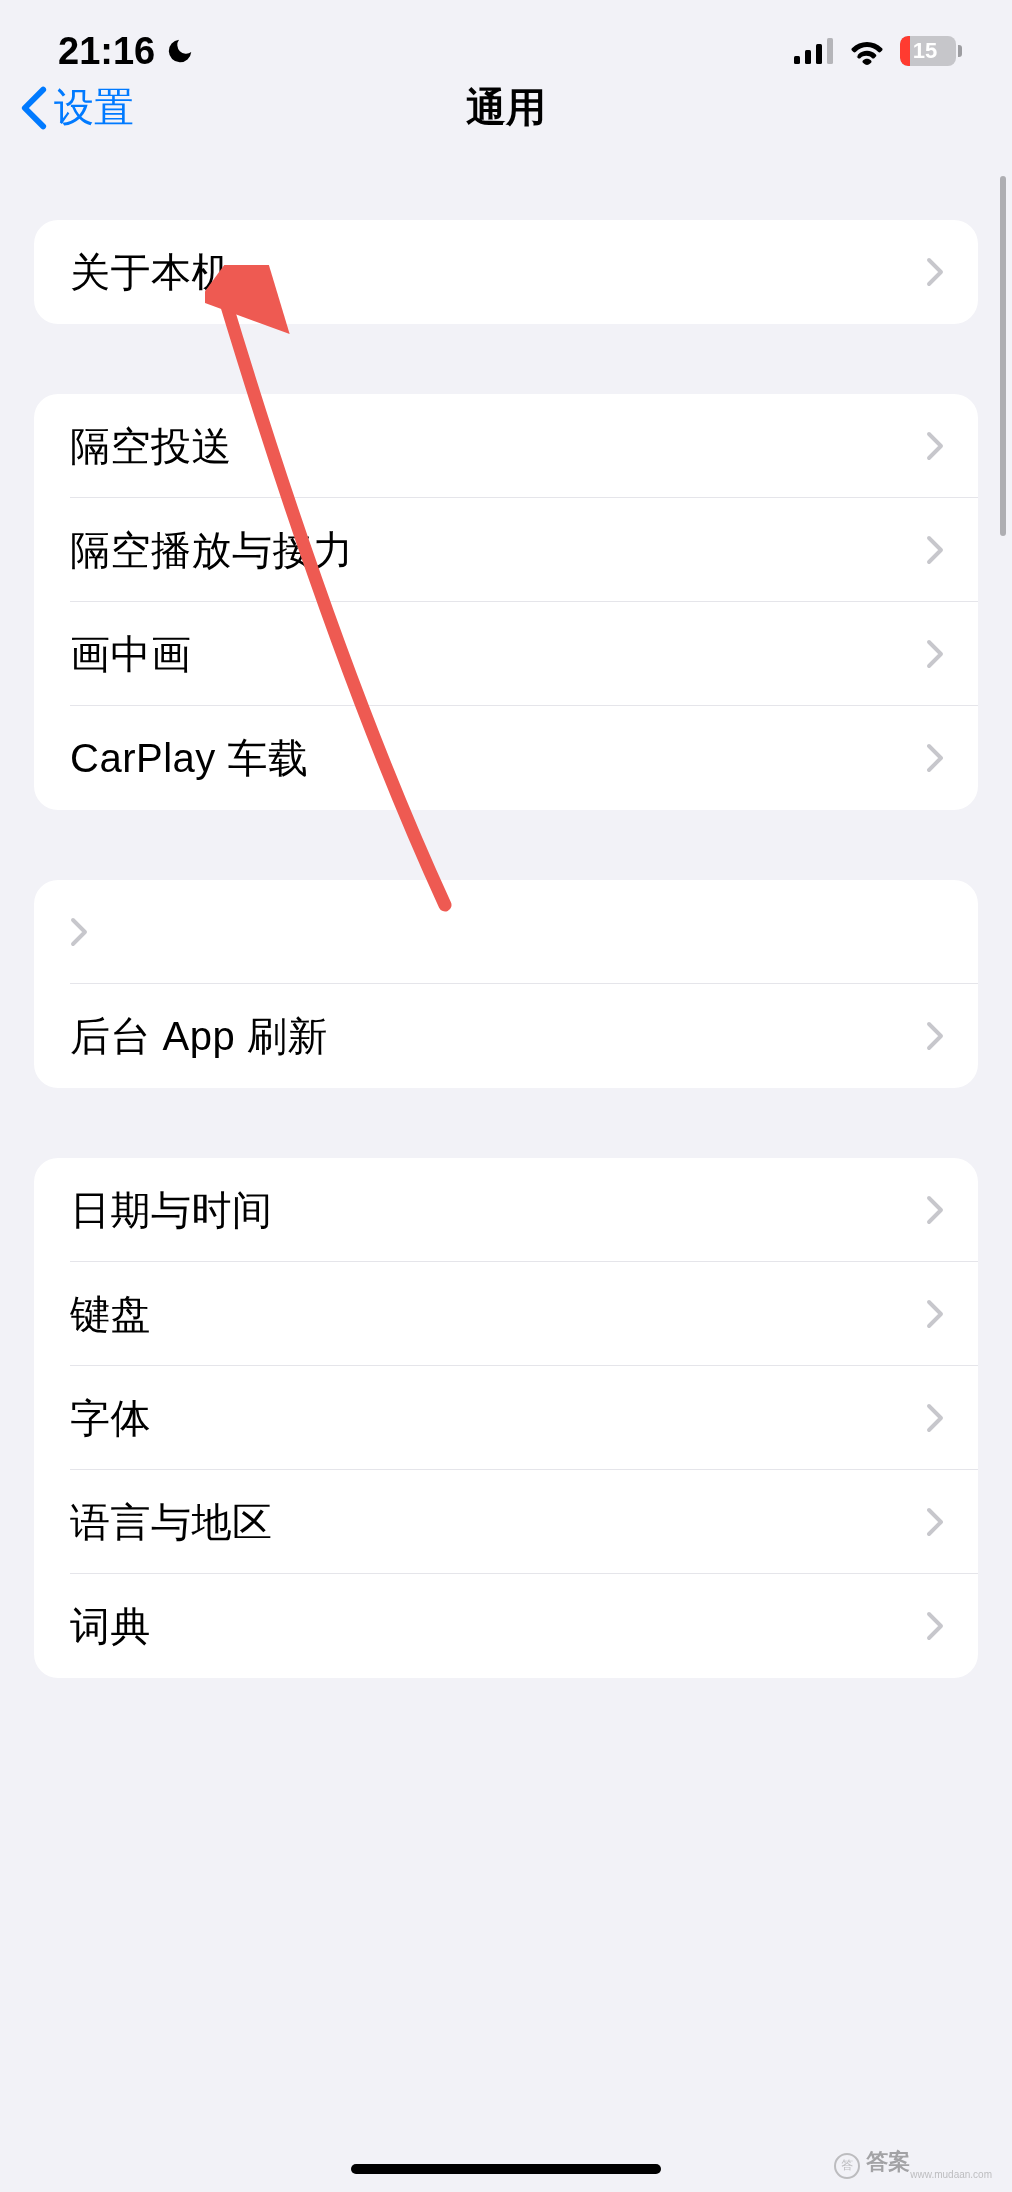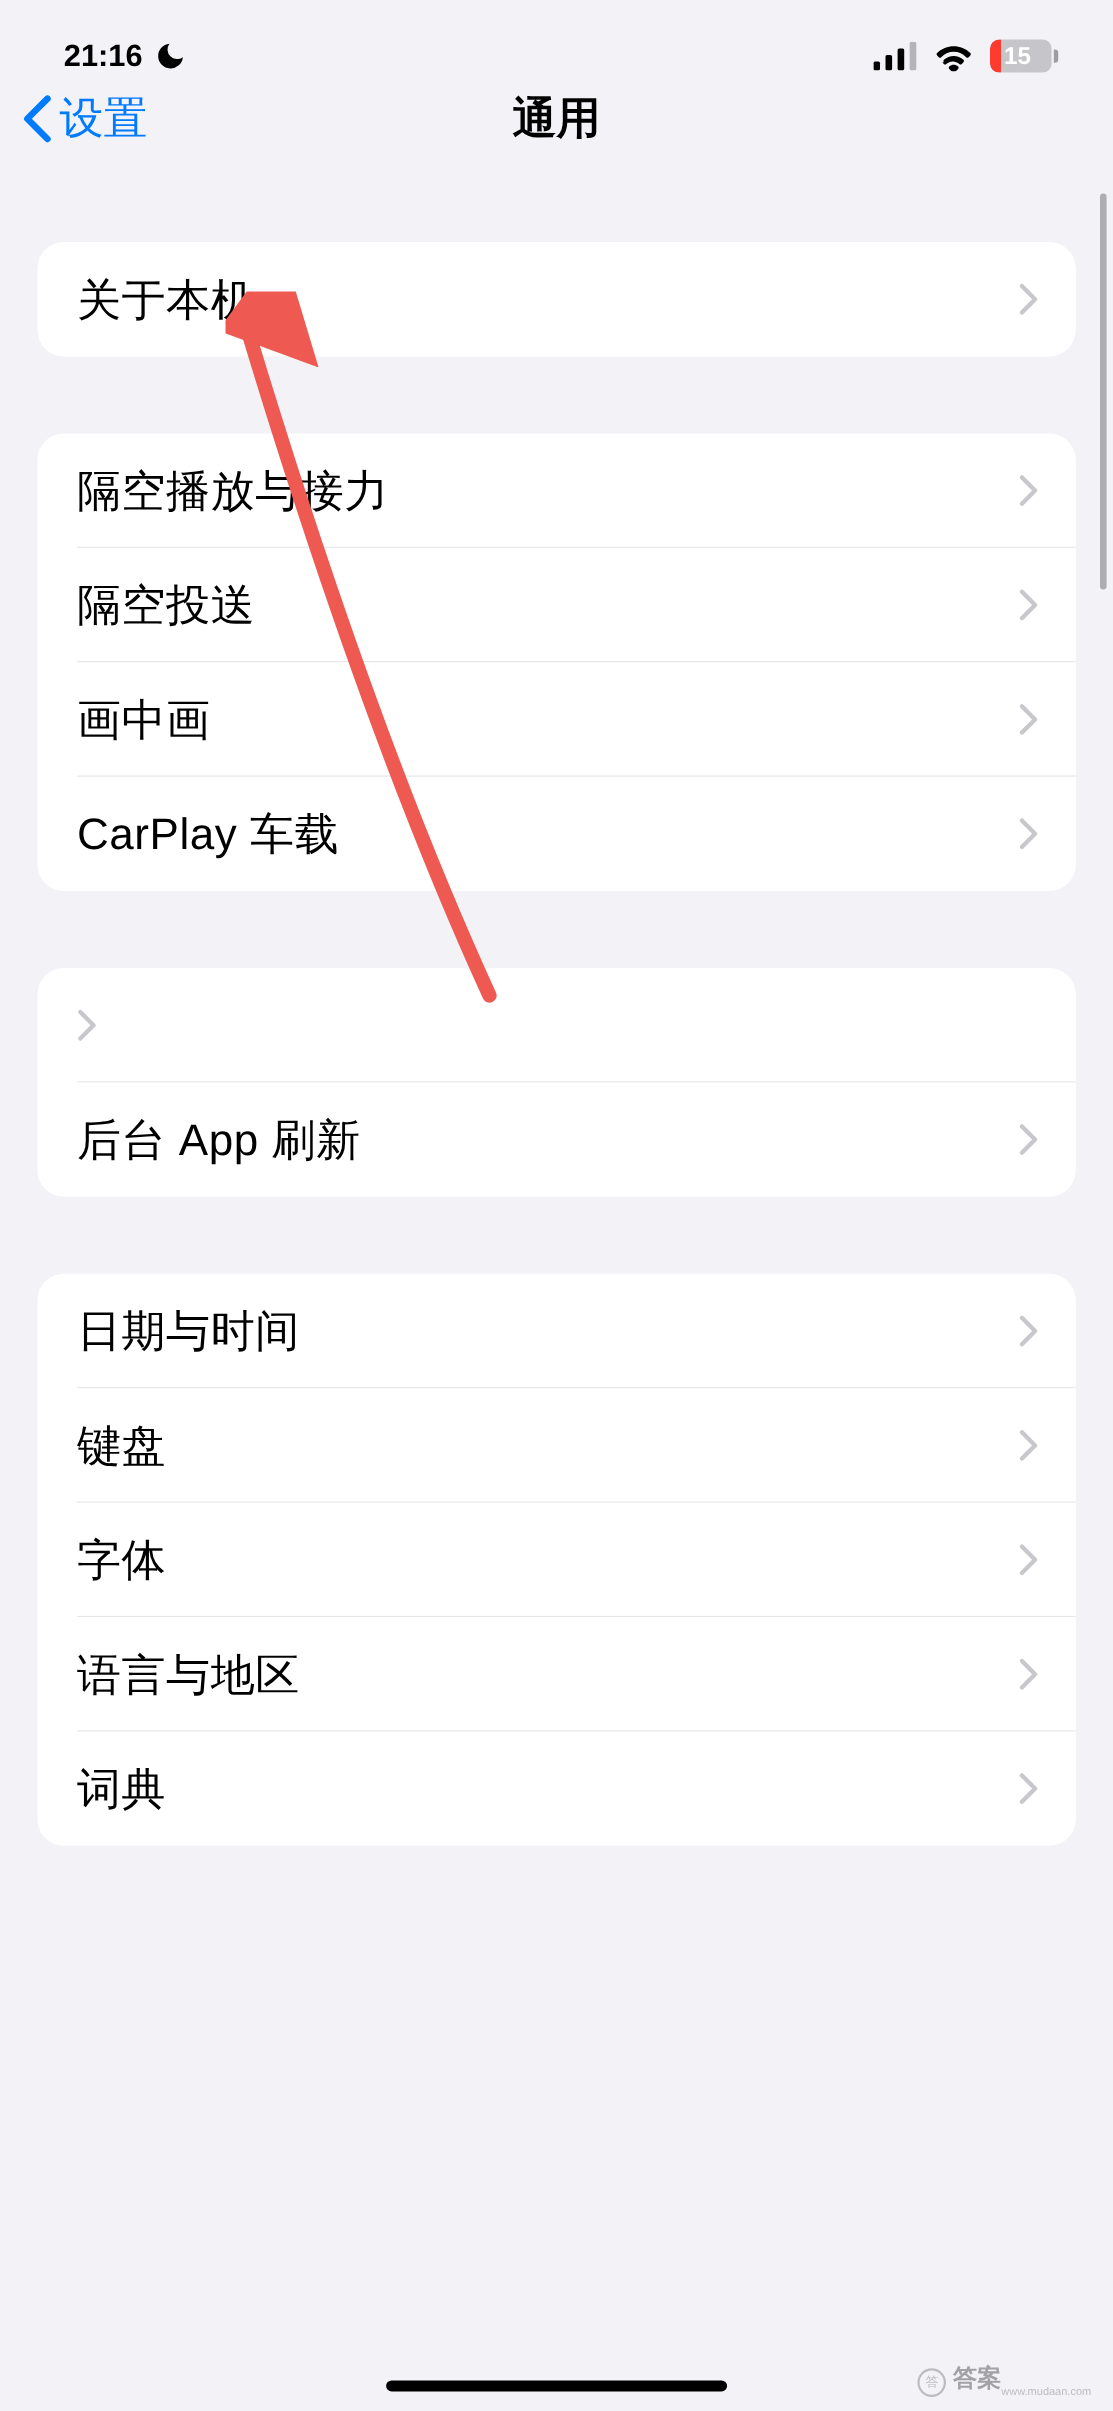--- a/index.html
+++ b/index.html
@@ -20,21 +20,21 @@
       display: flex;
       justify-content: space-between;
       align-items: center;
       padding: 22px 50px 0 58px;
       height: 80px;
     }
     .status-left {
       display: flex;
       align-items: center;
       gap: 10px;
-      font-size: 28px;
+      font-size: 38px;
       font-weight: 600;
       color: #000;
     }
     .status-right {
       display: flex;
       align-items: center;
       gap: 14px;
     }
     .moon-icon svg { display: block; }
     .signal-icon svg { display: block; }
@@ -246,29 +246,29 @@
         <span class="row-label">关于本机</span>
         <span class="chevron-right">
           <svg width="18" height="32" viewBox="0 0 12 20" fill="none" stroke="#c7c7cc" stroke-width="2.6" stroke-linecap="round" stroke-linejoin="round">
             <polyline points="2,2 10,10 2,18"></polyline>
           </svg>
         </span>
       </div>
     </div>
     <div class="group">
       <div class="row">
+        <span class="row-label">隔空投送</span>
+        <span class="chevron-right">
+          <svg width="18" height="32" viewBox="0 0 12 20" fill="none" stroke="#c7c7cc" stroke-width="2.6" stroke-linecap="round" stroke-linejoin="round">
+            <polyline points="2,2 10,10 2,18"></polyline>
+          </svg>
+        </span>
+      </div>
+      <div class="row">
         <span class="row-label">隔空播放与接力</span>
-        <span class="chevron-right">
-          <svg width="18" height="32" viewBox="0 0 12 20" fill="none" stroke="#c7c7cc" stroke-width="2.6" stroke-linecap="round" stroke-linejoin="round">
-            <polyline points="2,2 10,10 2,18"></polyline>
-          </svg>
-        </span>
-      </div>
-      <div class="row">
-        <span class="row-label">隔空投送</span>
         <span class="chevron-right">
           <svg width="18" height="32" viewBox="0 0 12 20" fill="none" stroke="#c7c7cc" stroke-width="2.6" stroke-linecap="round" stroke-linejoin="round">
             <polyline points="2,2 10,10 2,18"></polyline>
           </svg>
         </span>
       </div>
       <div class="row">
         <span class="row-label">画中画</span>
         <span class="chevron-right">
           <svg width="18" height="32" viewBox="0 0 12 20" fill="none" stroke="#c7c7cc" stroke-width="2.6" stroke-linecap="round" stroke-linejoin="round">

